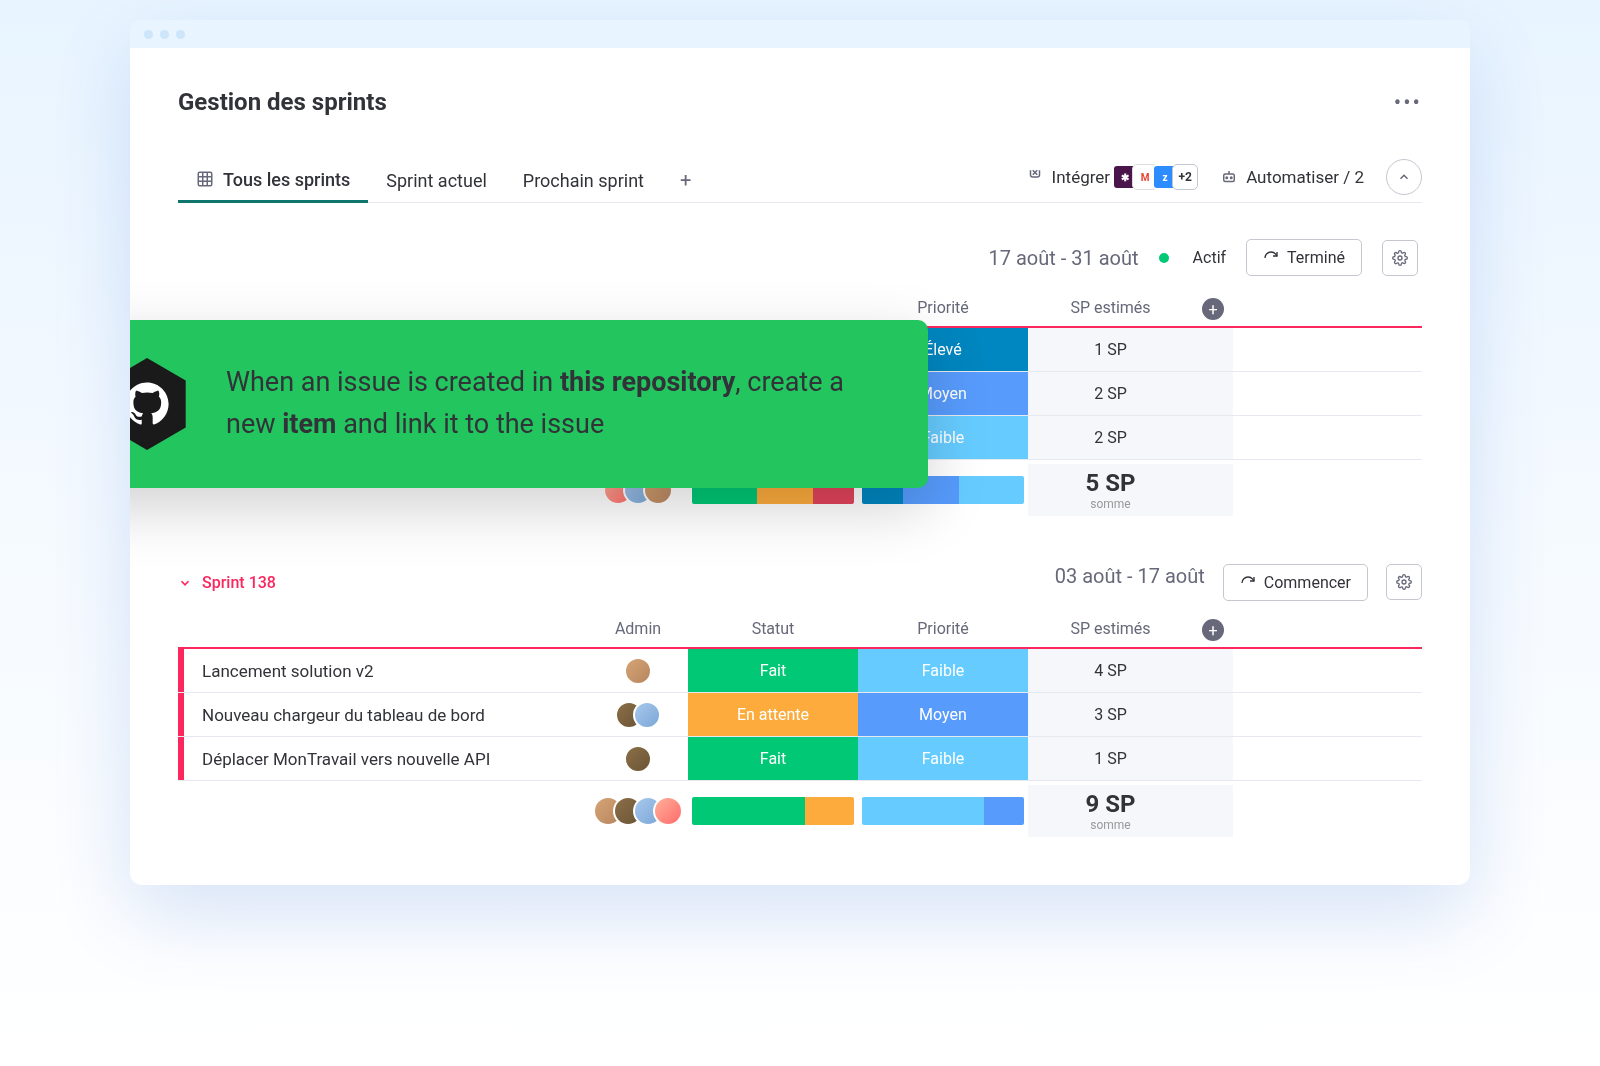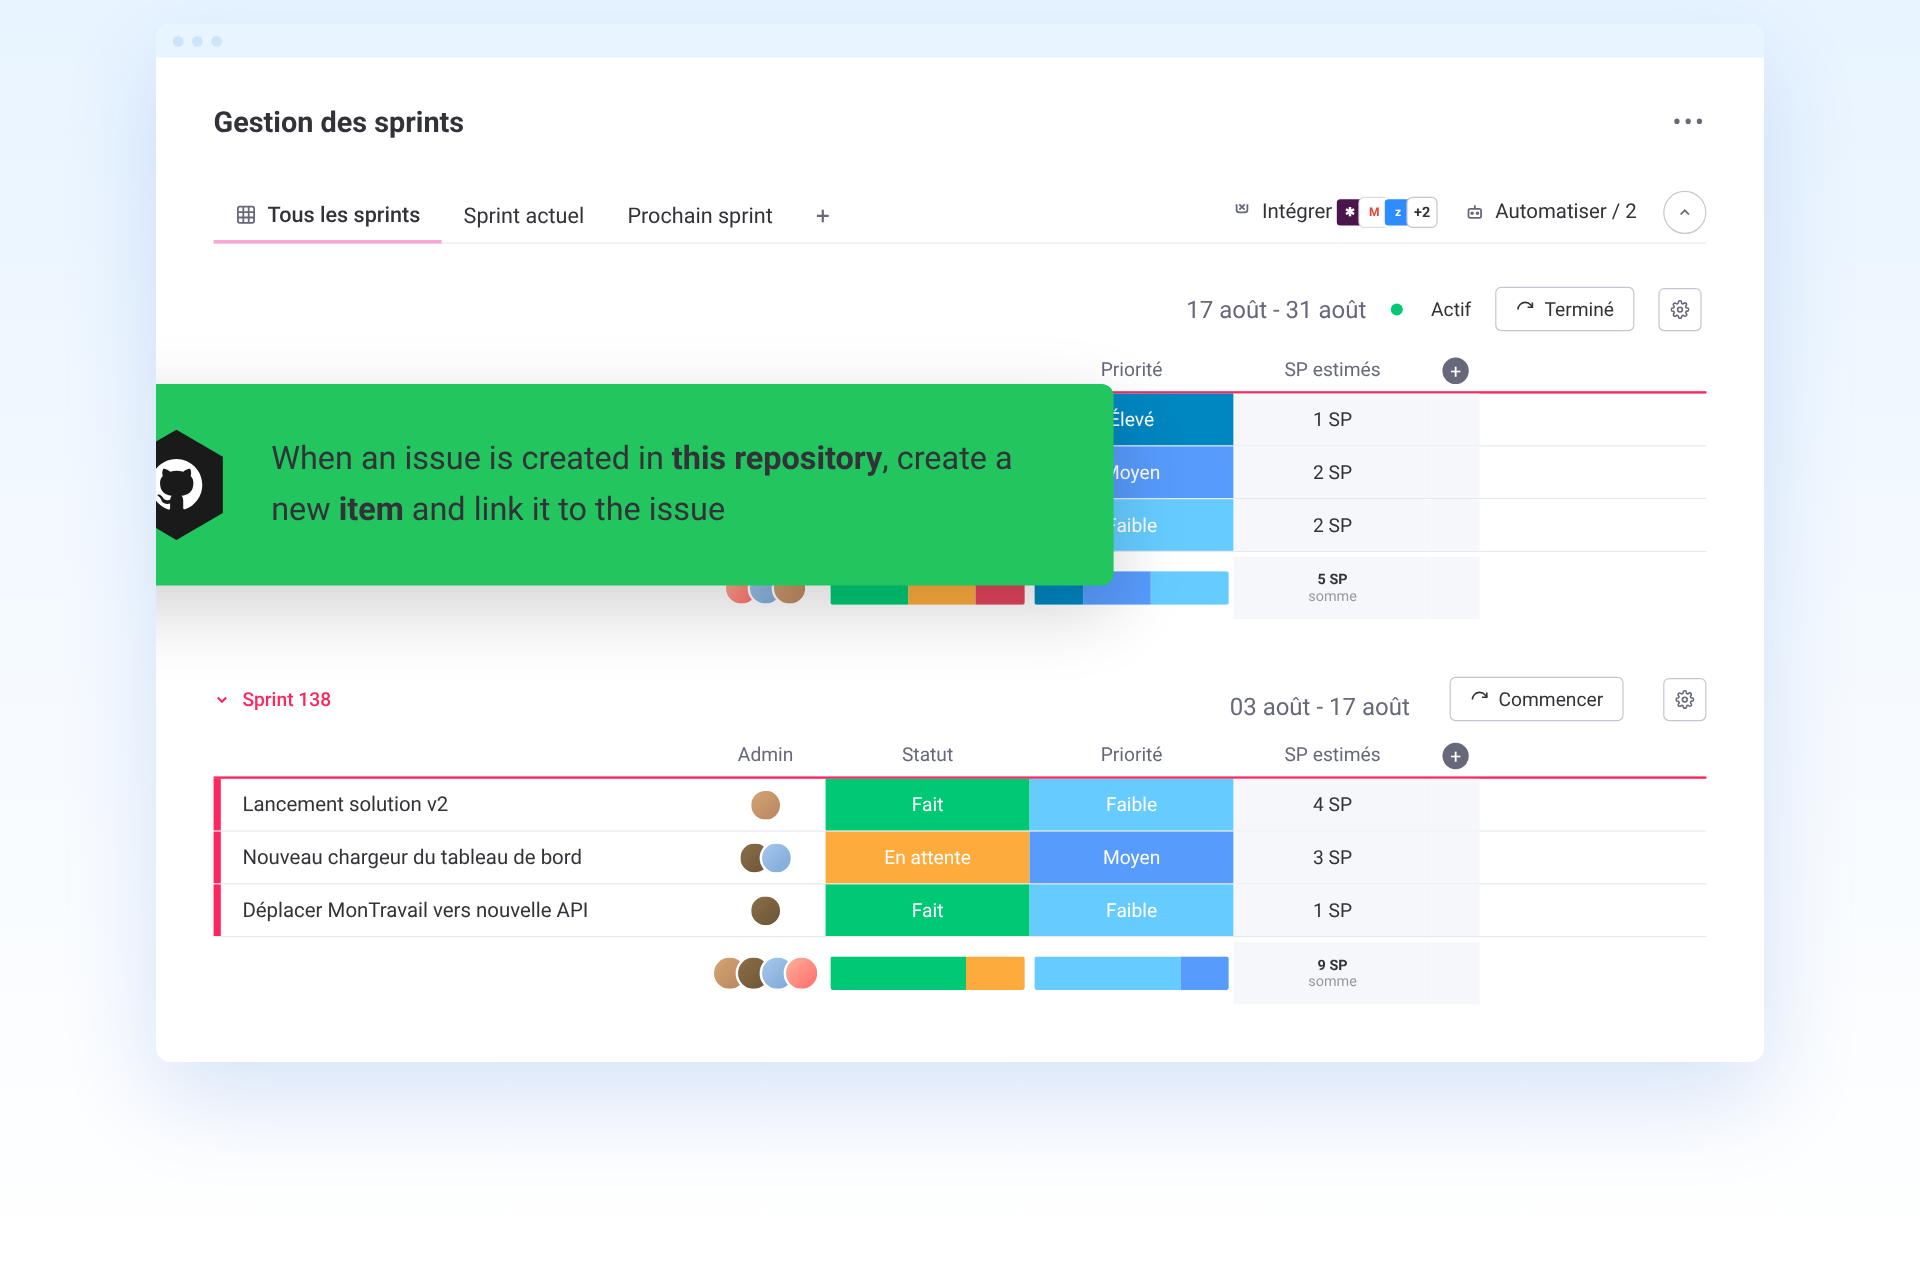--- a/index.html
+++ b/index.html
@@ -6,21 +6,21 @@
 body{background:linear-gradient(180deg,#e8f4ff 0%,#f5faff 50%,#ffffff 100%);min-height:1066px;width:1600px;padding:20px 130px 80px}
 .browser{background:#fff;border-radius:12px;box-shadow:0 30px 80px rgba(0,80,200,0.15);overflow:hidden}
 .chrome{background:#e8f4ff;height:28px;display:flex;align-items:center;padding:0 14px;gap:7px}
 .dot{width:9px;height:9px;border-radius:50%;background:#cde5fb}
 .app{padding:40px 48px 48px;position:relative}
 .titlebar{display:flex;justify-content:space-between;align-items:center;margin-bottom:42px}
 .title{font-size:24px;font-weight:700;color:#323338}
 .more{color:#676879;font-size:22px;letter-spacing:2px}
 .tabs{display:flex;align-items:center;border-bottom:1px solid #e6e9ef;gap:0}
 .tab{display:flex;align-items:center;gap:9px;padding:10px 18px;font-size:18px;color:#323338;cursor:pointer}
-.tab.active{color:#323338;border-bottom:3px solid #f9a8d4;margin-bottom:-1px;font-weight:500}
+.tab.active{color:#323338;border-bottom:3px solid #0f766e;margin-bottom:-1px;font-weight:500}
 .tab-icon{font-size:18px;color:#676879}
 .tab-add{padding:10px 18px;color:#676879;font-size:20px;cursor:pointer}
 .right-tray{margin-left:auto;display:flex;align-items:center;gap:22px;padding-bottom:6px}
 .tray-item{display:flex;align-items:center;gap:8px;font-size:17px;color:#323338}
 .apps{display:flex;align-items:center}
 .app-badge{width:26px;height:26px;border-radius:5px;border:2px solid #fff;margin-left:-6px;display:flex;align-items:center;justify-content:center;font-size:10px;font-weight:700;color:#fff}
 .app-badge.slack{background:#4a154b}
 .app-badge.gmail{background:#fff;color:#ea4335;border:1px solid #ddd}
 .app-badge.zoom{background:#2d8cff}
 .app-badge.plus{background:#fff;color:#323338;border:1px solid #c5c7d0;font-size:12px}
@@ -61,26 +61,26 @@
 .sum-bar{width:170px;padding:0 4px}
 .bar{height:28px;display:flex;border-radius:2px;overflow:hidden}
 .seg{height:100%}
 .seg.g{background:#00c875}
 .seg.o{background:#fdab3d}
 .seg.r{background:#e2445c}
 .seg.b1{background:#0086c0}
 .seg.b2{background:#579bfc}
 .seg.b3{background:#66ccff}
 .sum-sp{width:165px;text-align:center;background:#f6f7fb;height:100%;display:flex;flex-direction:column;justify-content:center}
-.sum-sp-val{font-size:12px;font-weight:700;color:#323338}
+.sum-sp-val{font-size:24px;font-weight:700;color:#323338}
 .sum-sp-lbl{font-size:12px;color:#999}
 .sum-handle{width:40px;background:#f6f7fb;height:100%}
 .sprint2-header{display:flex;align-items:center;margin-top:48px;gap:10px}
 .sprint-name{font-size:16px;color:#fb275d;font-weight:500;display:flex;align-items:center;gap:10px}
-.sprint2-header .right{margin-left:auto;display:flex;align-items:flex-end;gap:33px}
+.sprint2-header .right{margin-left:auto;display:flex;align-items:flex-start;gap:18px}
 .table-header2{display:flex;margin-top:18px;border-bottom:2px solid #fb275d;padding-bottom:6px;padding-left:410px}
 .row{height:44px;border-bottom:1px solid #e6e9ef;display:flex;align-items:center}
 .row-accent{width:6px;height:100%;background:#fb275d}
 .task-name{flex:0 0 404px;padding-left:18px;font-size:17px;color:#323338}
 .row .cell.admin{width:100px}
 .st{width:100%;height:100%;display:flex;align-items:center;justify-content:center;color:#fff;font-size:16px}
 .st.done{background:#00c875}
 .st.wait{background:#fdab3d}
 .callout{position:absolute;top:272px;left:-72px;background:#22c55e;border-radius:10px;box-shadow:0 20px 60px rgba(0,0,0,0.18);padding:36px 44px;display:flex;align-items:center;gap:34px;z-index:10;width:870px}
 .gh-hex{width:90px;height:96px;display:flex;align-items:center;justify-content:center;position:relative}

